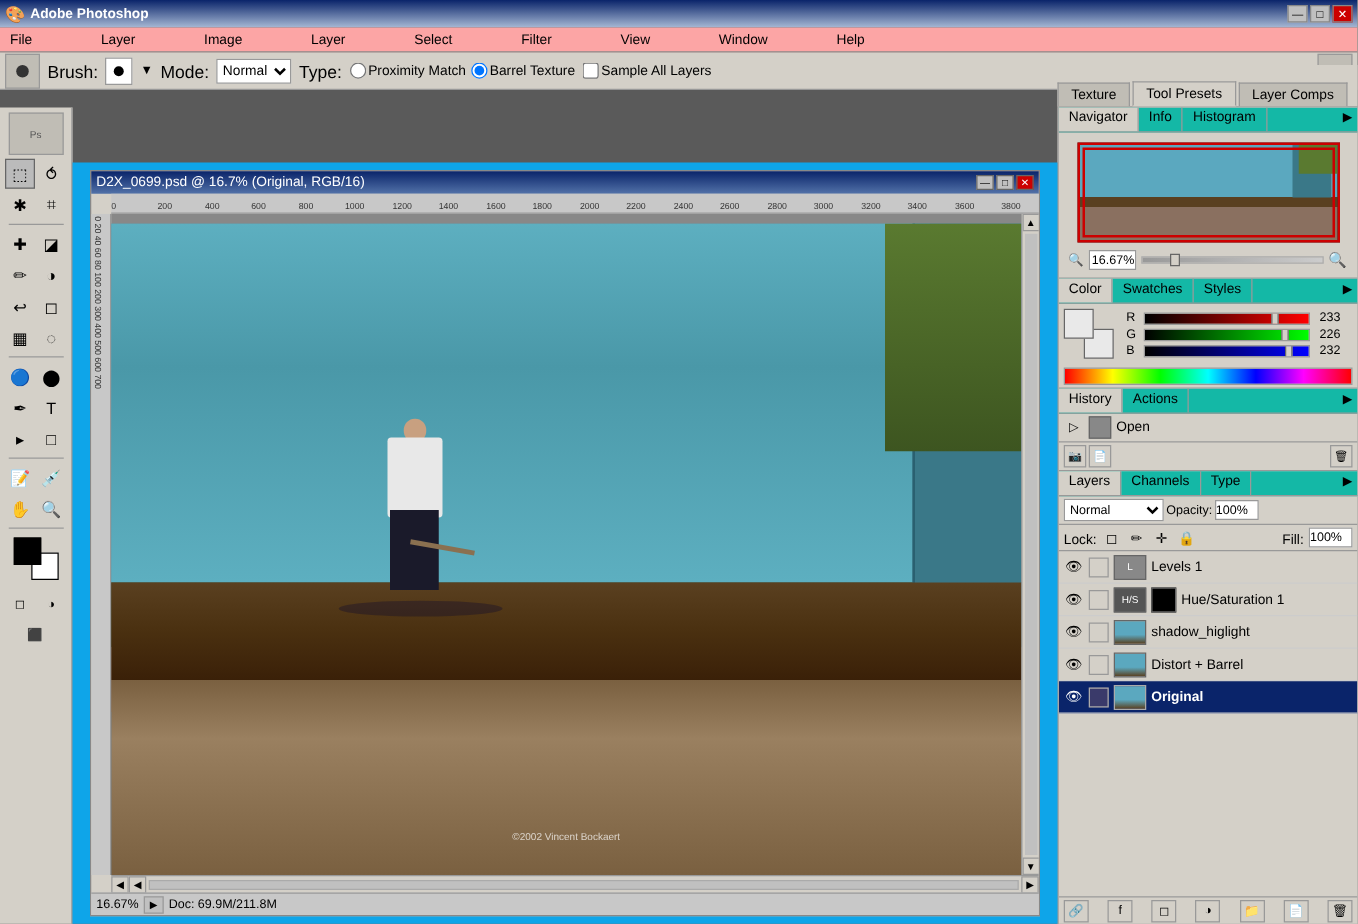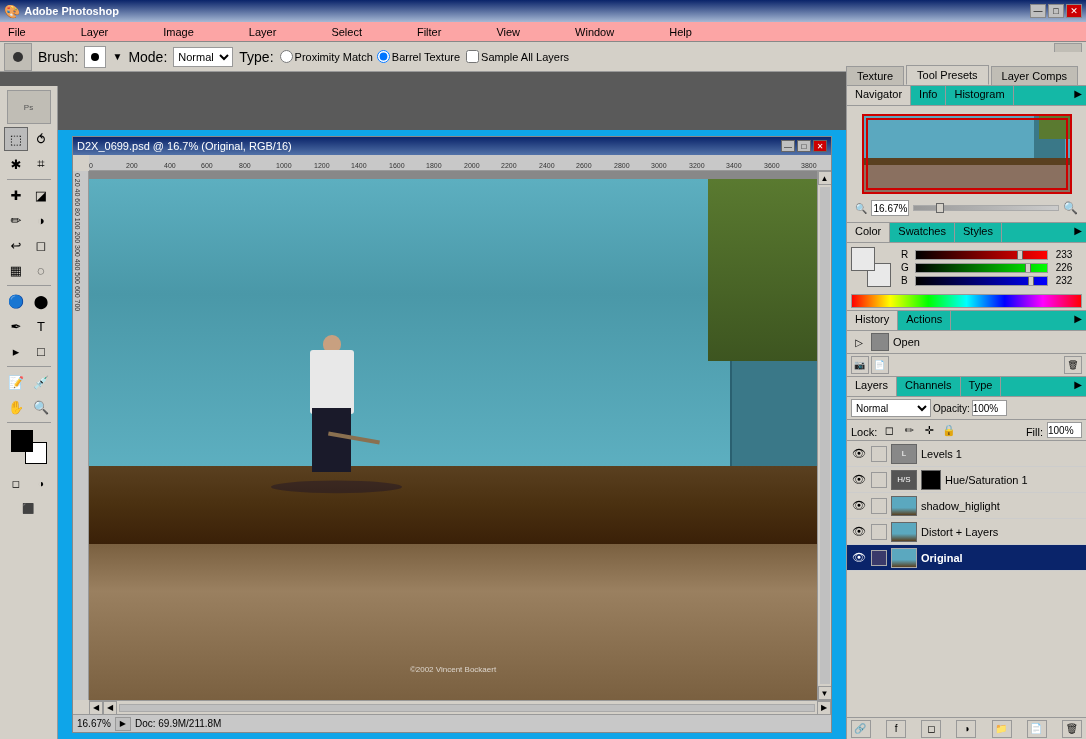--- a/index.html
+++ b/index.html
@@ -564,21 +564,21 @@
           <div class="layer-eye">👁</div>
           <div style="width:16px;height:16px;background:#d4d0c8;border:1px solid #999;"></div>
           <div style="width:26px;height:20px;border:1px solid #666;background:linear-gradient(180deg,#5ba8bf 60%,#5a4020 100%);flex-shrink:0;"></div>
           <span class="layer-name">shadow_higlight</span>
         </div>
 
         <div class="layer-item">
           <div class="layer-eye">👁</div>
           <div style="width:16px;height:16px;background:#d4d0c8;border:1px solid #999;"></div>
           <div style="width:26px;height:20px;border:1px solid #666;background:linear-gradient(180deg,#5ba8bf 60%,#5a4020 100%);flex-shrink:0;"></div>
-          <span class="layer-name">Distort + Layers</span>
+          <span class="layer-name">Distort + Barrel</span>
         </div>
 
         <div class="layer-item active">
           <div class="layer-eye" style="color:white;">👁</div>
           <div style="width:16px;height:16px;background:#3a3a6a;border:1px solid #aaa;"></div>
           <div style="width:26px;height:20px;border:1px solid #aaa;background:linear-gradient(180deg,#5ba8bf 60%,#5a4020 100%);flex-shrink:0;"></div>
           <span class="layer-name" style="font-weight:bold;">Original</span>
         </div>
       </div>
 

